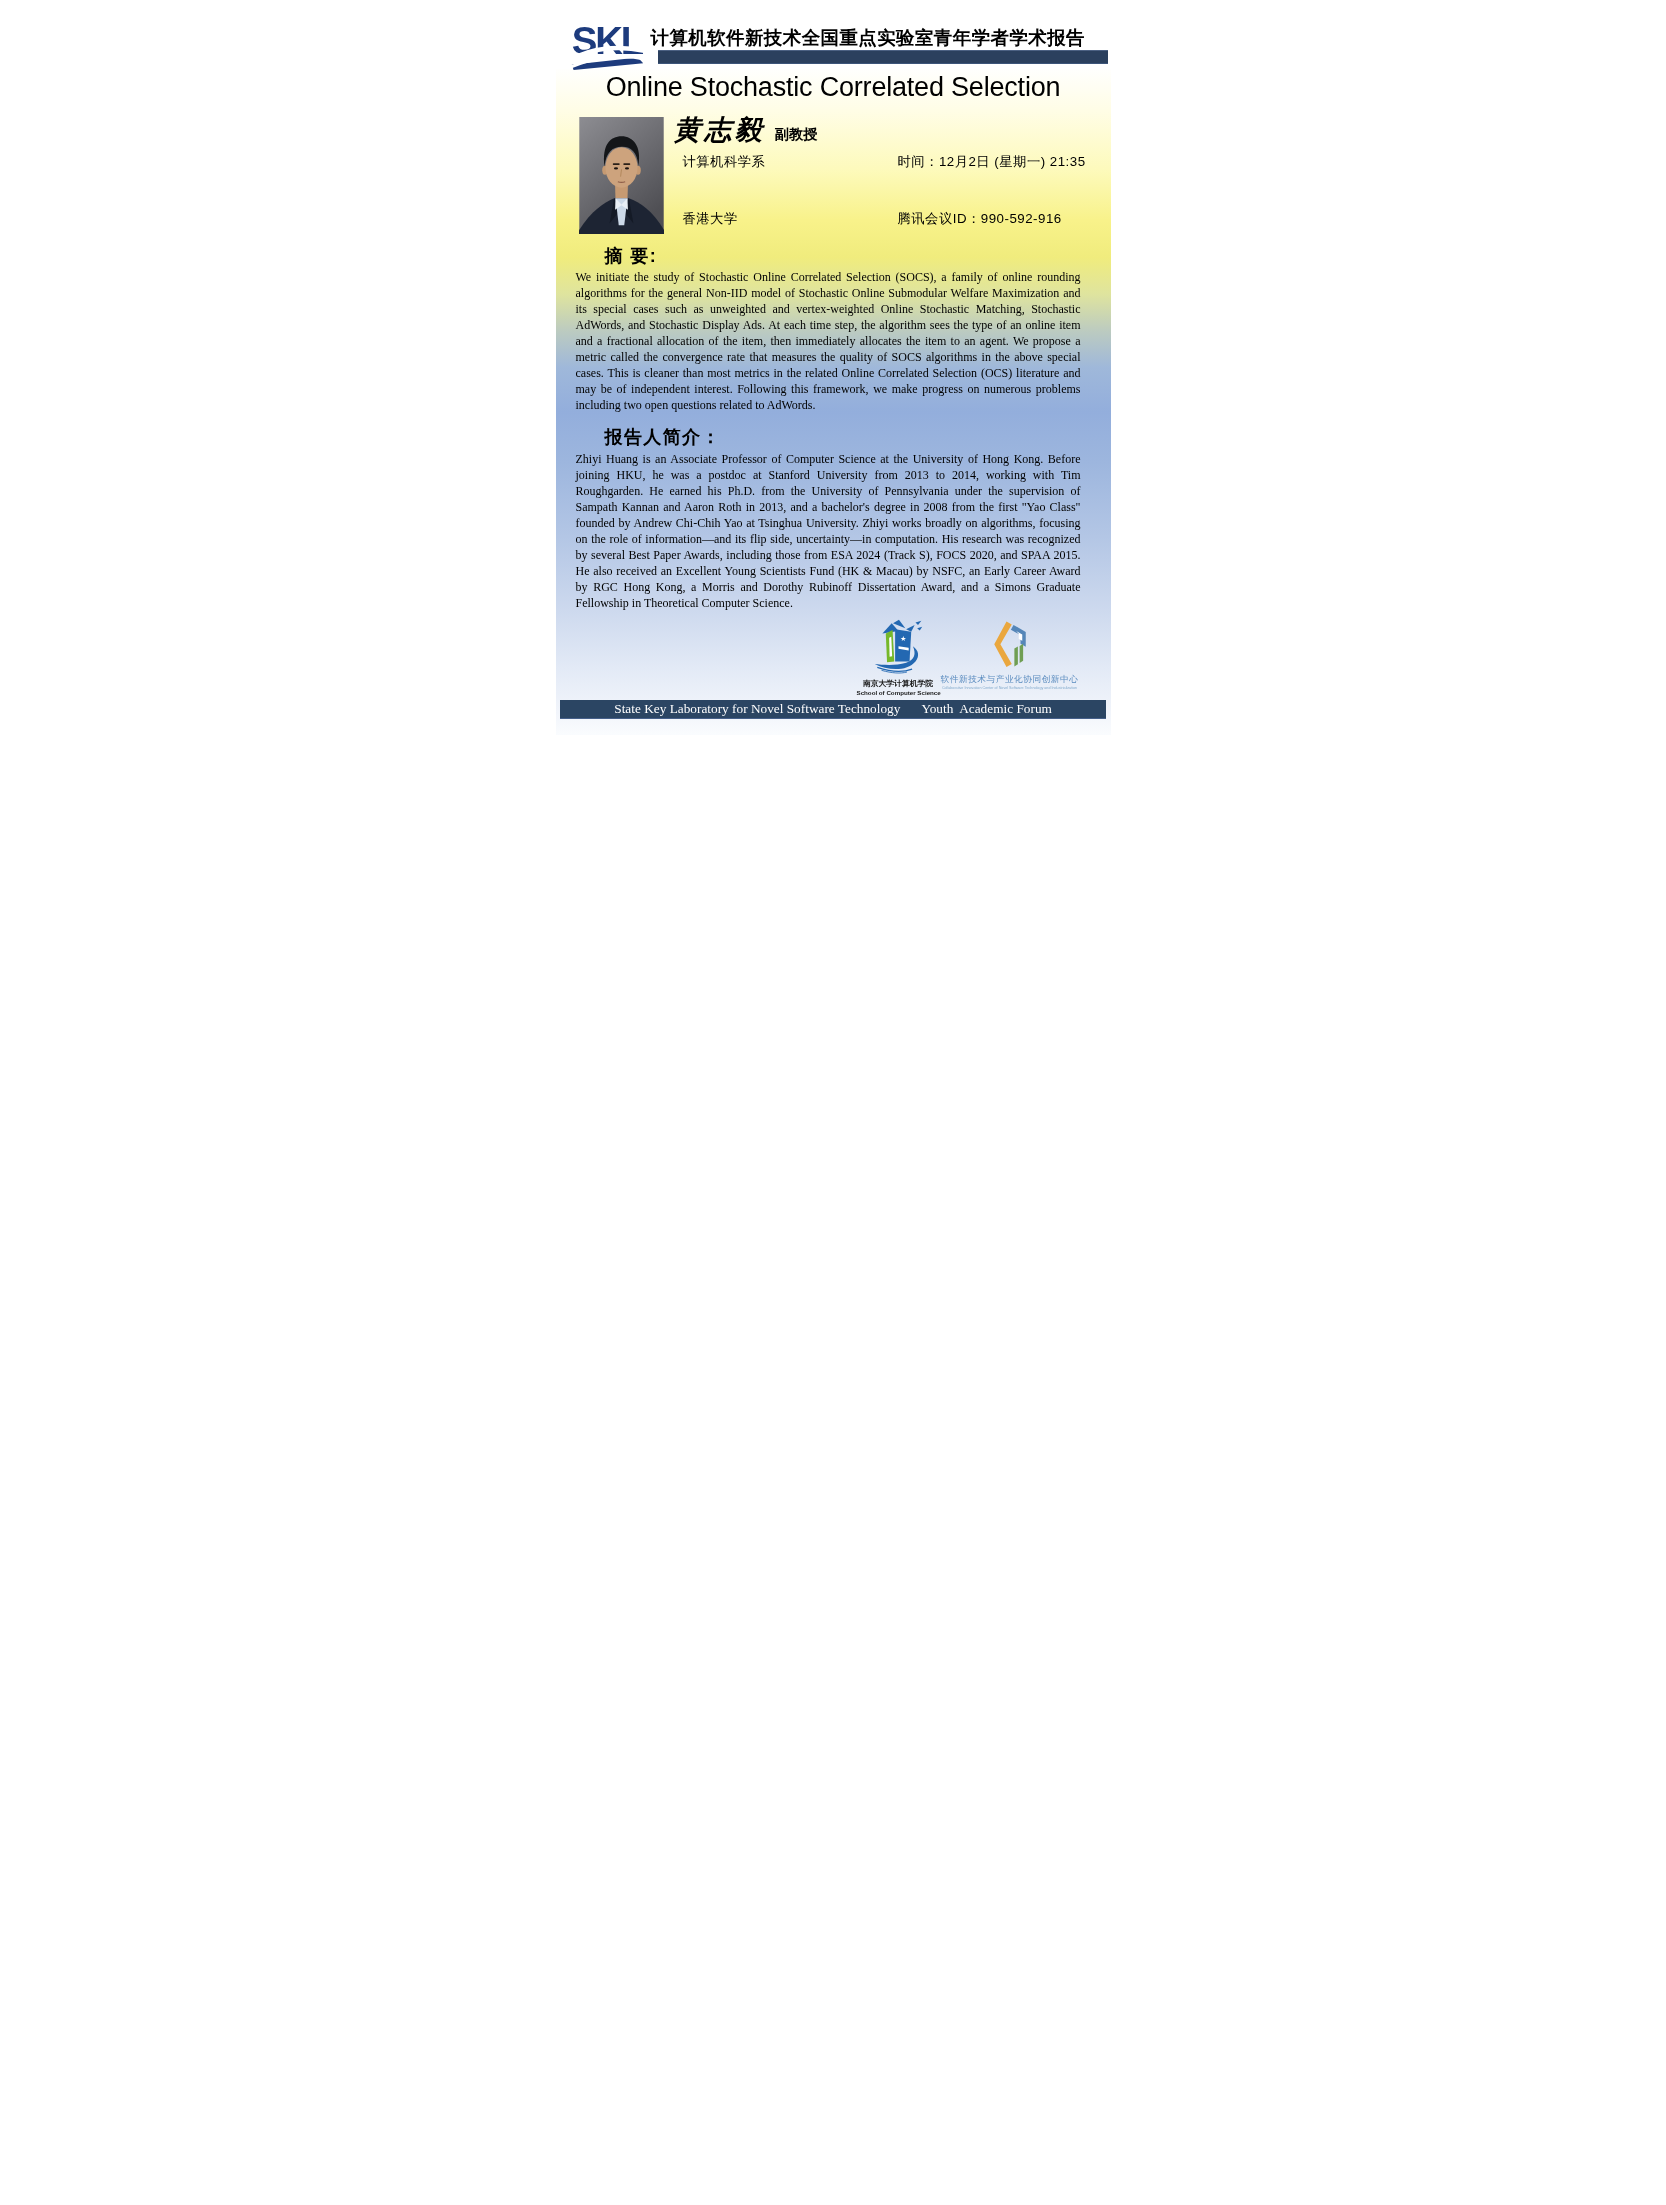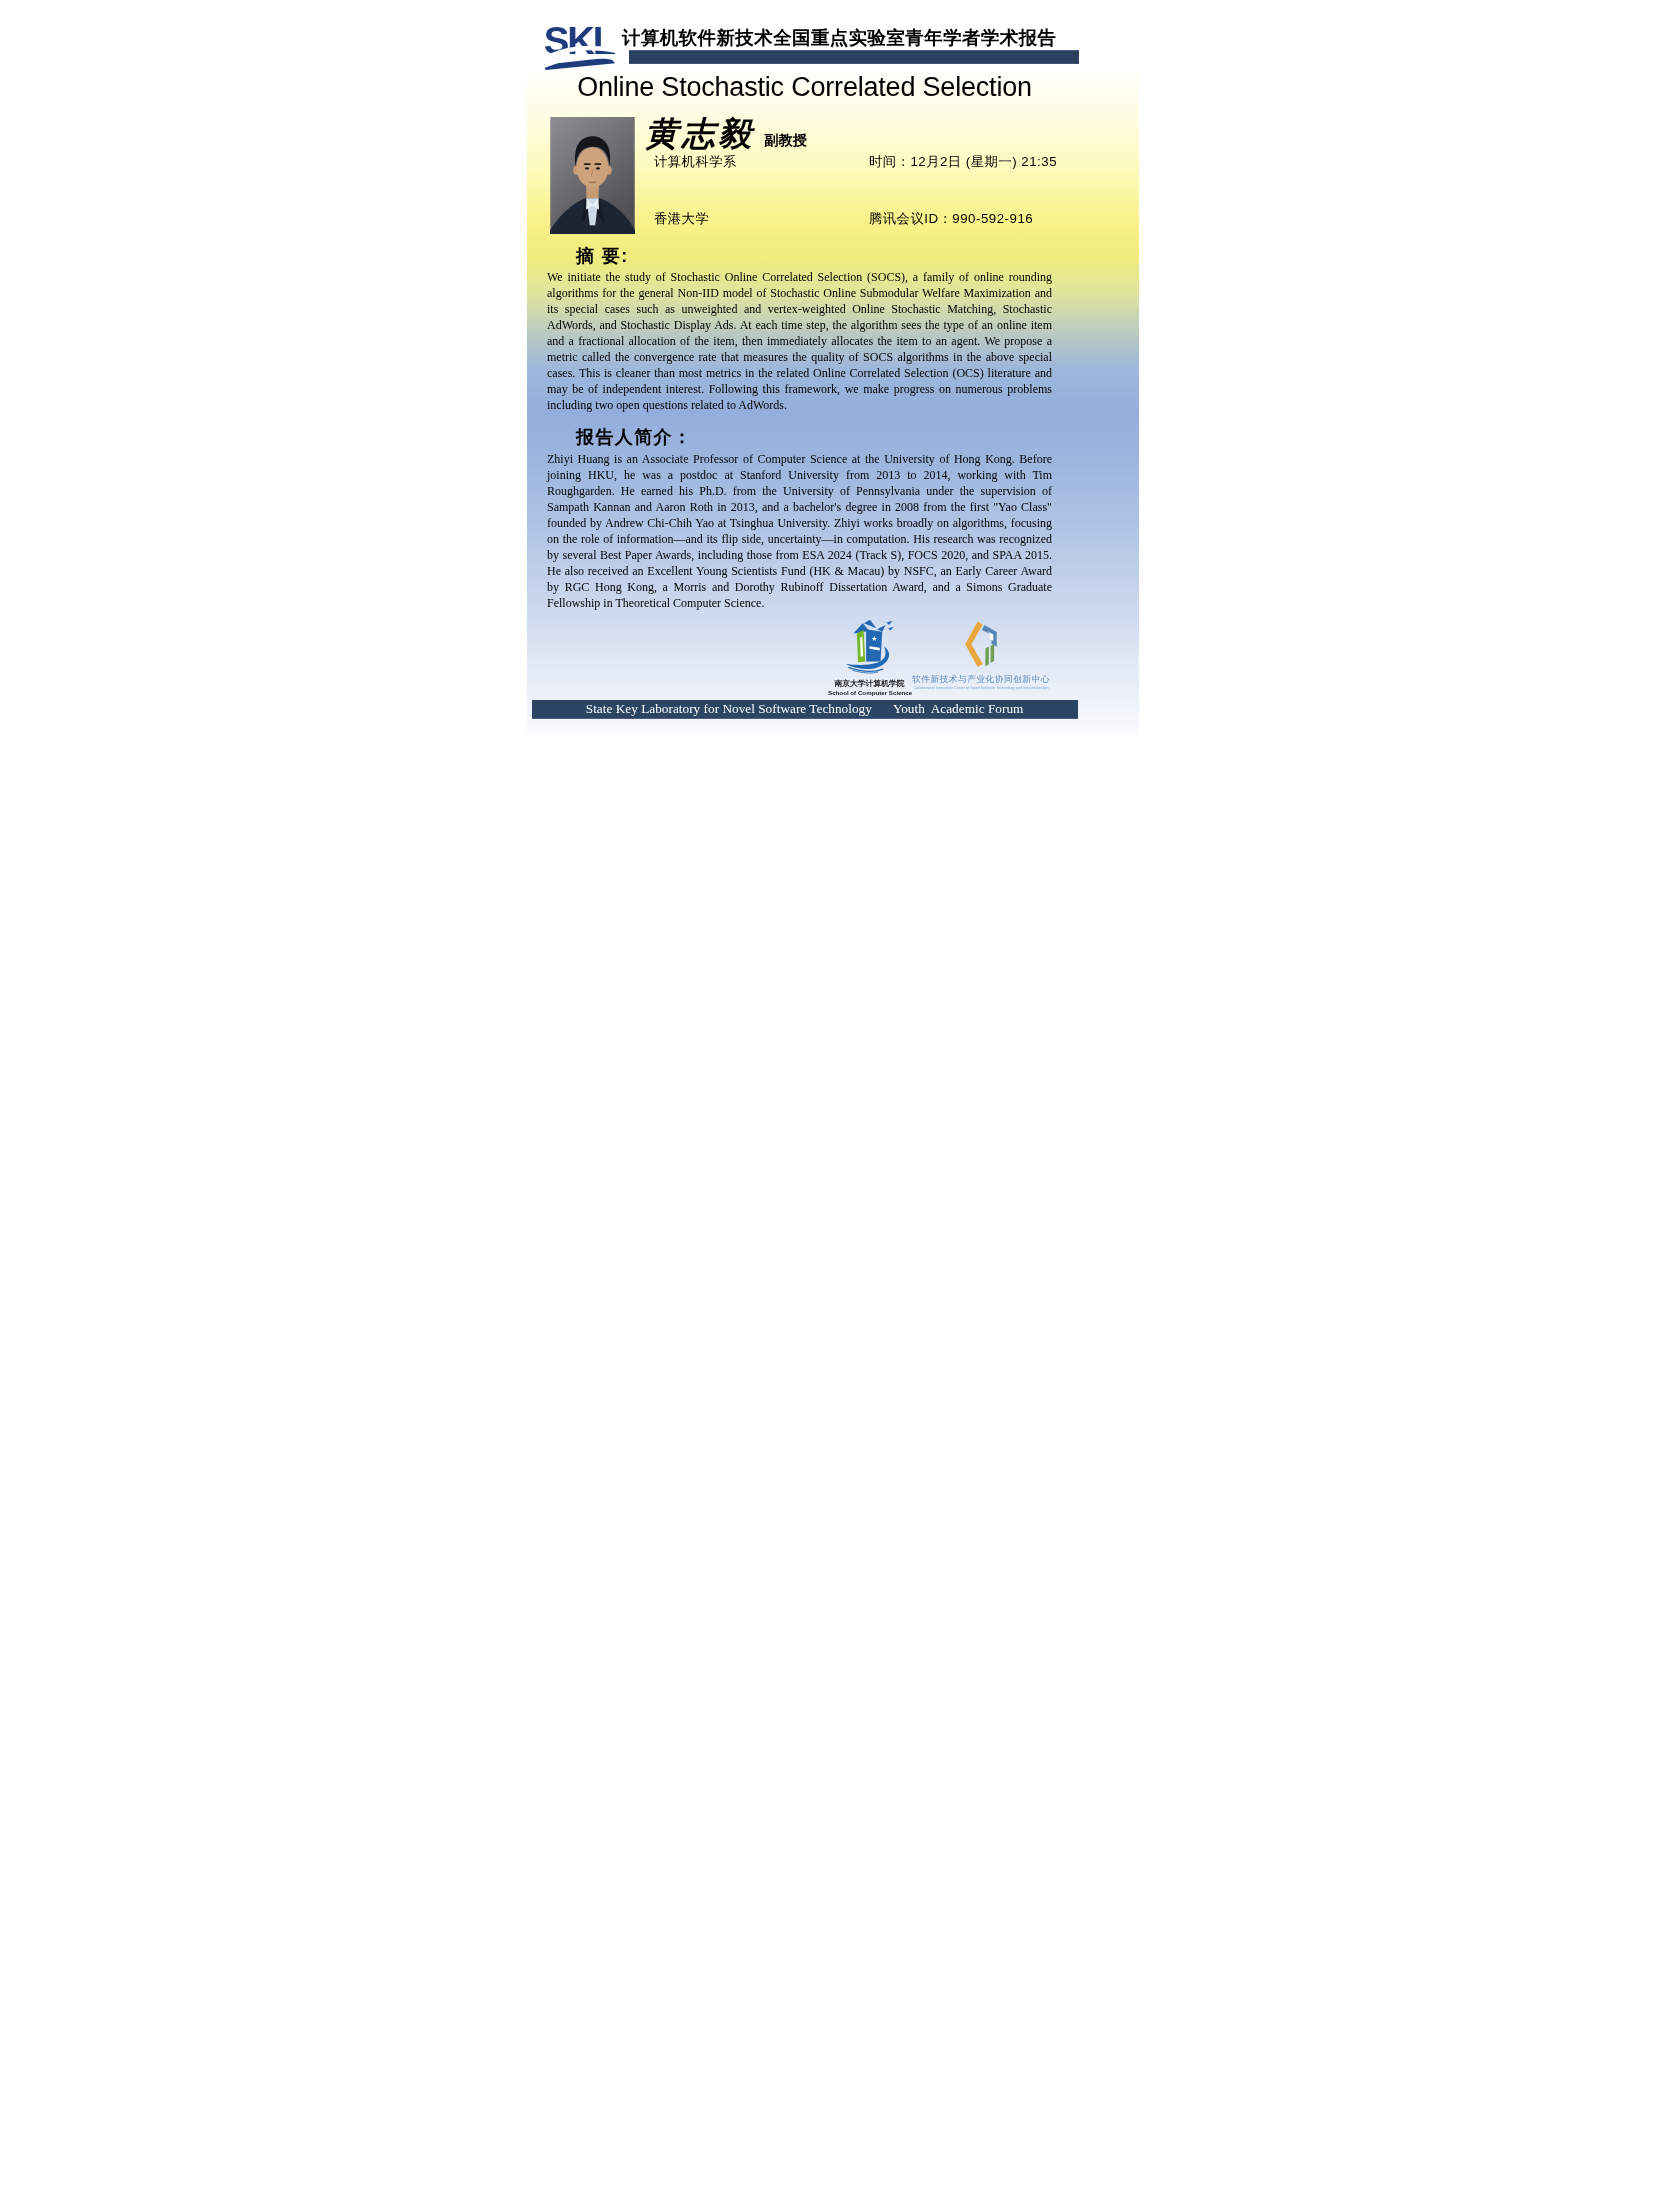--- a/index.html
+++ b/index.html
@@ -1,18 +1,18 @@
 <!DOCTYPE html>
 <html style="font-size:7.4px"><head>
 <meta charset="utf-8">
 <style>
   html,body{margin:0;padding:0;background:#ffffff;}
   .poster{
     position:relative;
-    width:612px;height:735px;
+    width:555px;height:735px;
     margin:0 auto;
     overflow:hidden;
     font-family:"Liberation Sans",sans-serif;
     background:linear-gradient(180deg,
       #ffffff 0%,
       #ffffff 9%,
       #fffde6 15%,
       #fdfabc 23%,
       #f8f28a 30%,
       #f0ec7d 35%,
@@ -49,21 +49,21 @@
     text-align:center;
     font-size:27px;letter-spacing:-0.2px;
     color:#000;
   }
   
   .photo{left:23px;top:117px;width:85px;height:117px;}
   .name-row{left:118px;top:112px;display:flex;align-items:baseline;gap:9.2px;}
   .speaker-name{
     font-family:"Liberation Serif",serif;
     font-weight:bold;font-style:italic;
-    font-size:33px;color:#000;letter-spacing:3.7px;
+    font-size:27px;color:#000;letter-spacing:3.7px;
   }
   .speaker-title{font-weight:bold;font-size:14.2px;color:#000;}
   .cjk-line{font-size:13.3px;color:#000;letter-spacing:0.5px;white-space:nowrap;margin-left:8px;}
   .dept{left:119px;top:153px;}
   .univ{left:119px;top:210px;}
   .meta-time{left:334px;top:153px;}
   .meta-meeting{left:334px;top:210px;}
   
   .section-heading{
     font-weight:bold;font-size:18px;color:#000;letter-spacing:1.4px;white-space:nowrap;margin-left:29px;

